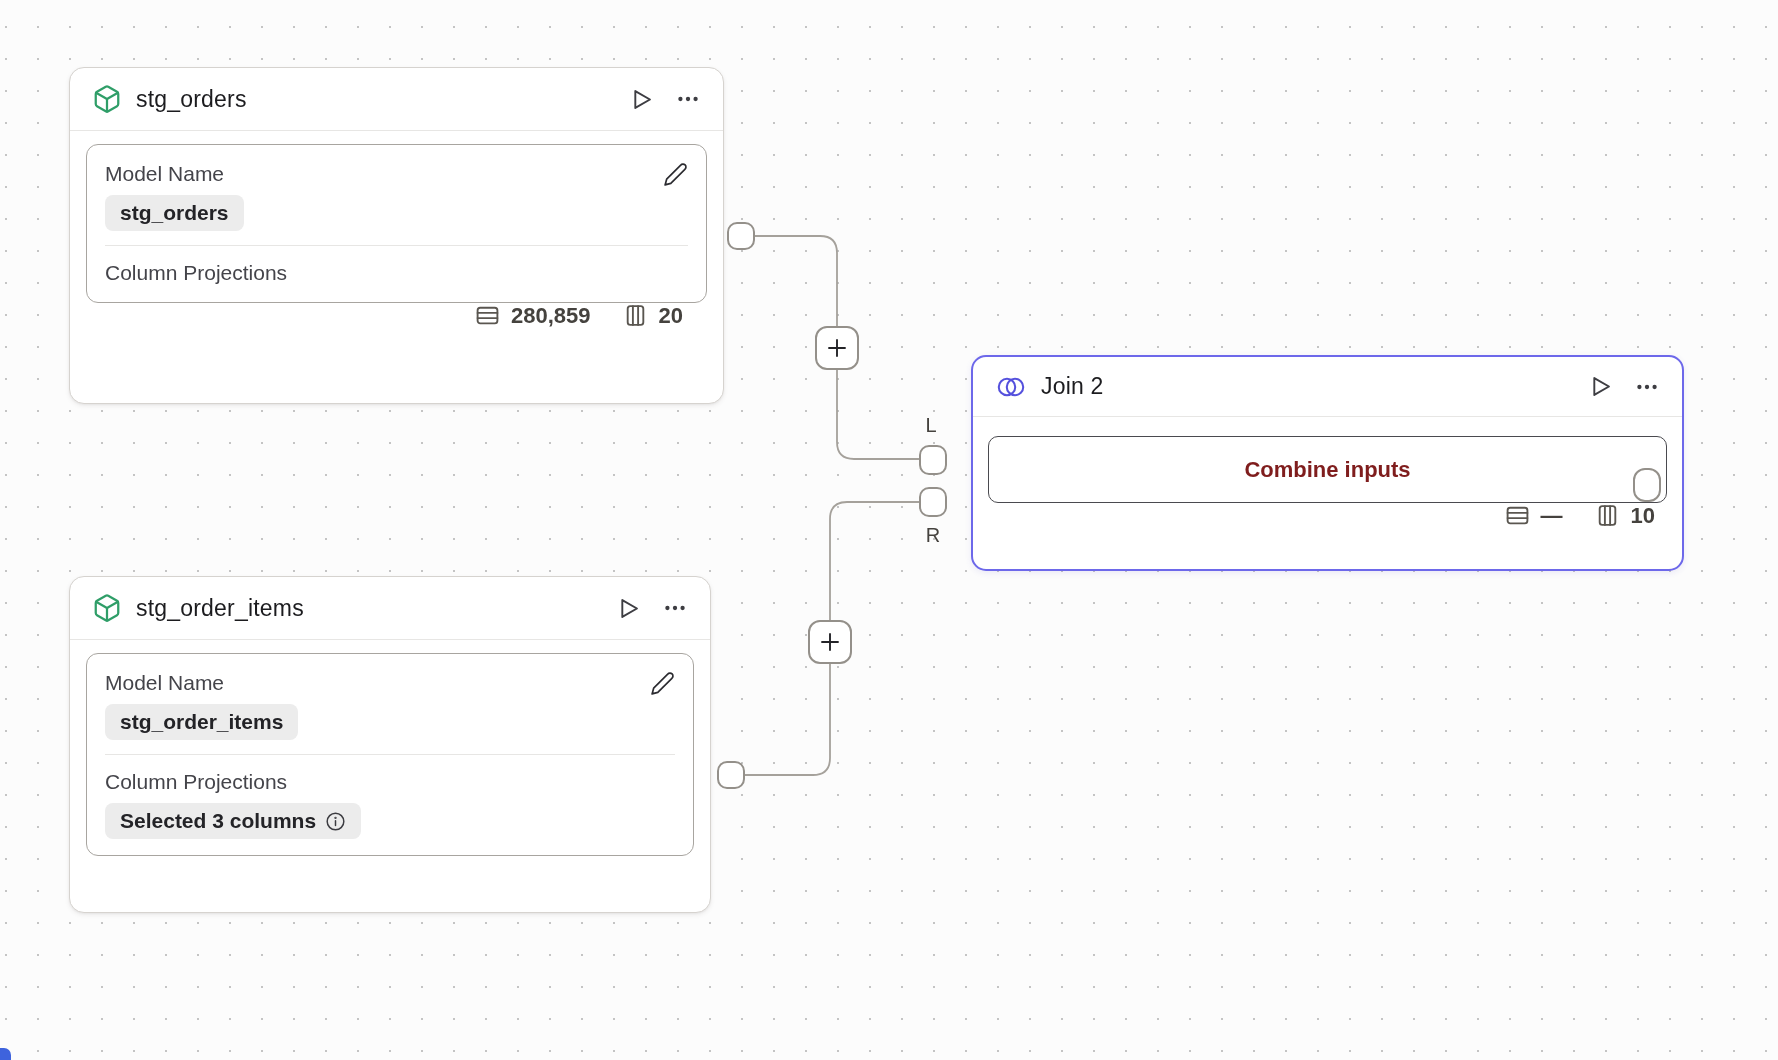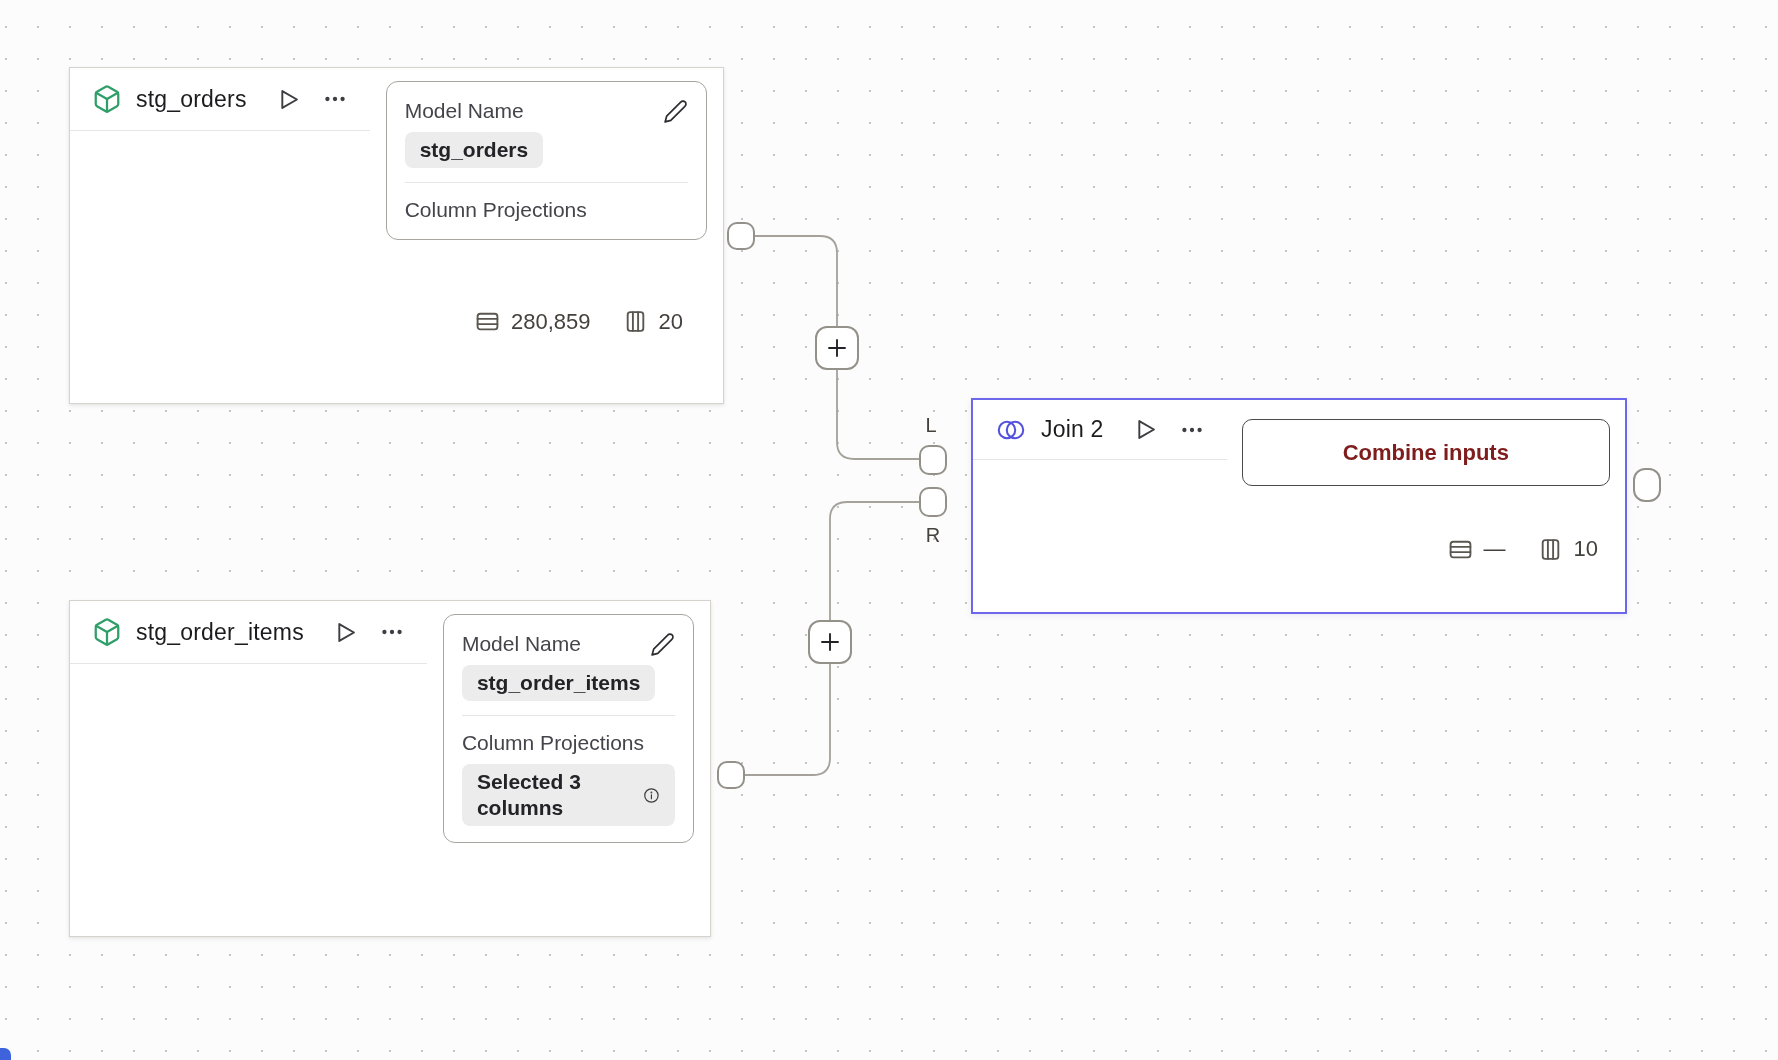--- a/index.html
+++ b/index.html
@@ -14,23 +14,23 @@
     background-position:-10px 11px;
   }
 
   svg.edges { position:absolute; left:0; top:0; z-index:1; }
   svg.edges path { fill:none; stroke:#a5a19b; stroke-width:1.8px; }
 
   .node {
     position:absolute; z-index:2;
     background:#ffffff;
     border:1px solid #d6d3cf;
-    border-radius:0;
+    border-radius:15px;
     box-shadow:0 2px 5px rgba(40,35,30,.07), 0 1px 2px rgba(40,35,30,.05);
-    display:flex; 
+    display:flex; flex-direction:column;
   }
   .node.selected { border:2px solid #6d68ea; box-shadow:0 2px 6px rgba(80,70,200,.10); }
 
   .node-header {
     height:63px; flex:none;
     display:flex; align-items:center; gap:14px;
     padding:0 22px;
     border-bottom:1px solid #e7e6e4;
   }
   .node.selected .node-header { height:60px; }
@@ -50,23 +50,23 @@
   .field-label { font-size:21px; color:#44444a; line-height:26px; display:block; }
   .chip {
     display:inline-flex; align-items:center; gap:9px;
     background:#ececec; border-radius:8px;
     padding:5px 15px; margin-top:8px;
     font-size:21px; font-weight:600; color:#232327; line-height:26px;
   }
   .card-divider { border-top:1px solid #e7e6e4; margin:14px 0; }
 
   .node-stats {
-    flex:1; display:flex; align-items:center; justify-content:flex-end;
+    flex:1; display:flex; justify-content:flex-end;
     gap:11px; padding:0 24px;
-    font-size:22px; font-weight:400; color:#45423e;
+    font-size:22px; font-weight:700; color:#45423e;
   }
   .node-stats .stat-gap { width:10px; }
 
   .port {
     position:absolute; z-index:3;
     background:#ffffff;
     border:2px solid #94908a;
     border-radius:10px;
   }
 
@@ -165,21 +165,21 @@
         <svg width="25" height="25" viewBox="0 0 24 24" fill="none" stroke="#5a5650" stroke-width="1.8" stroke-linecap="round">
           <rect x="4.5" y="3" width="15" height="18" rx="2.5"></rect>
             <line x1="9.5" y1="3" x2="9.5" y2="21"></line>
             <line x1="14.5" y1="3" x2="14.5" y2="21"></line>
         </svg>
         <span>20</span>
       </div>
     </div>
   </div>
 
-  <div class="node" style="left:69px; top:600px; width:642px; height:337px;">
+  <div class="node" style="left:69px; top:576px; width:642px; height:337px;">
     <div class="node-header">
       <span class="icon-btn">
         <svg width="30" height="30" viewBox="0 0 24 24" fill="none" stroke="#2f9e68" stroke-width="1.8" stroke-linecap="round" stroke-linejoin="round">
           <path d="M21 16V8a2 2 0 0 0-1-1.73l-7-4a2 2 0 0 0-2 0l-7 4A2 2 0 0 0 3 8v8a2 2 0 0 0 1 1.73l7 4a2 2 0 0 0 2 0l7-4A2 2 0 0 0 21 16z"></path>
           <polyline points="3.27 6.96 12 12.01 20.73 6.96"></polyline>
           <line x1="12" y1="22.08" x2="12" y2="12"></line>
         </svg>
       </span>
       <span class="node-title">stg_order_items</span>
       <span class="spacer"></span>
@@ -217,21 +217,21 @@
           <svg width="21" height="21" viewBox="0 0 24 24" fill="none" stroke="#3c3c41" stroke-width="1.7" stroke-linecap="round">
             <circle cx="12" cy="12" r="9.5"></circle>
               <line x1="12" y1="11" x2="12" y2="16.5"></line>
               <circle cx="12" cy="7.8" r="0.5" fill="#3c3c41"></circle>
           </svg>
         </span>
       </div>
     </div>
   </div>
 
-  <div class="node selected" style="left:971px; top:398px; width:656px; height:216px;">
+  <div class="node selected" style="left:971px; top:355px; width:713px; height:216px;">
     <div class="node-header">
       <span class="icon-btn">
         <svg width="32" height="26" viewBox="0 0 28 22" fill="none" stroke="#5551dd" stroke-width="1.8">
           <circle cx="10.5" cy="11" r="7.2"></circle>
             <circle cx="17.5" cy="11" r="7.2"></circle>
         </svg>
       </span>
       <span class="node-title">Join 2</span>
       <span class="spacer"></span>
       <span class="icon-btn">

